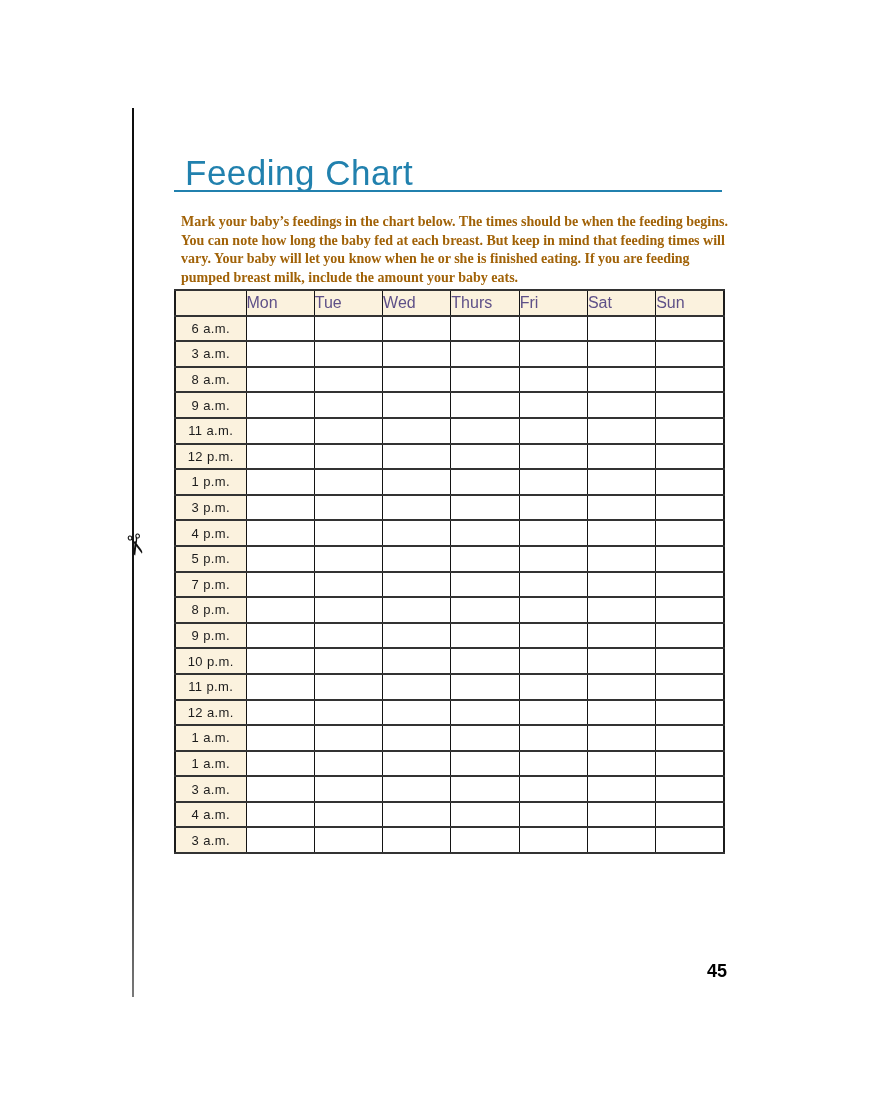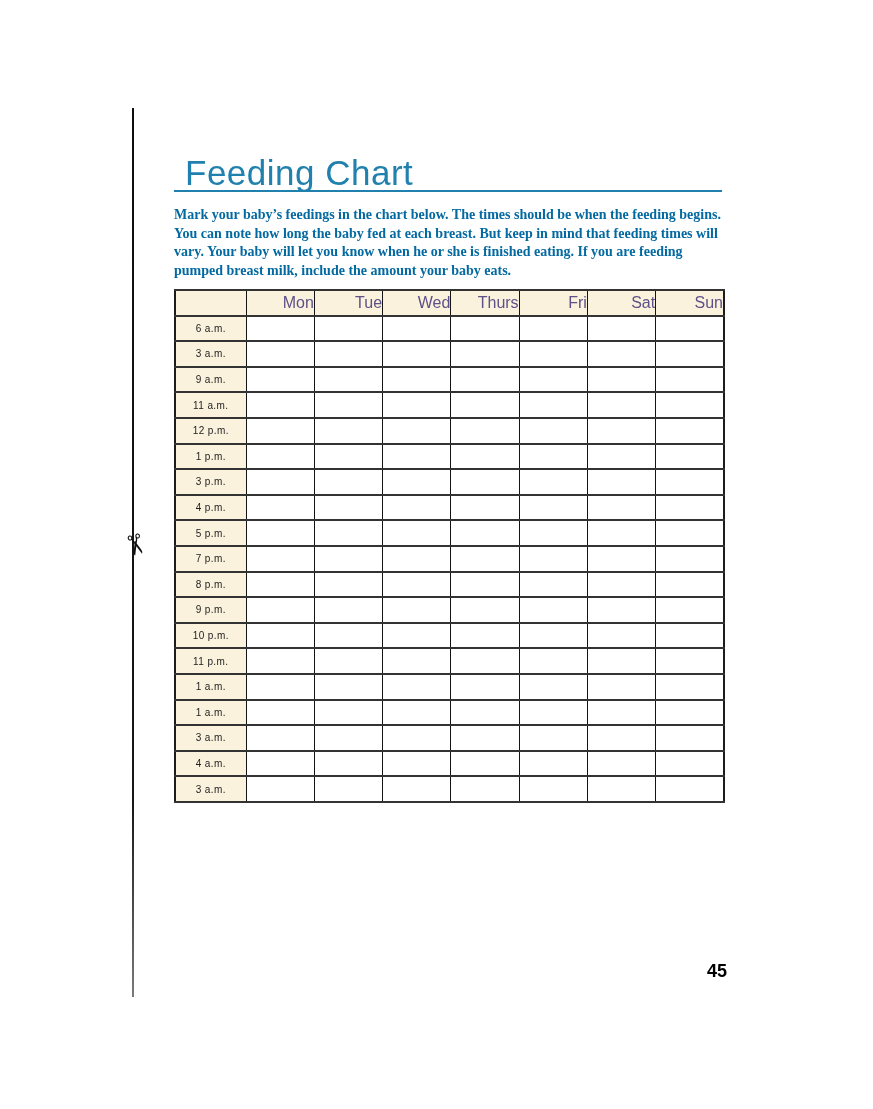--- a/index.html
+++ b/index.html
@@ -41,26 +41,26 @@
     position: absolute;
     left: 174px; top: 190px;
     width: 548px; height: 2px;
     background: var(--accent_teal, #2181AE);
   }
 
   .intro {
     position: absolute;
     left: 174px; top: 206px;
     width: 558px;
-    margin: 0;
+    margin: 7px;
     font-family: "Liberation Serif", serif;
     font-weight: 700;
     font-size: 14px;
     line-height: 18.5px;
-    color: #0369a1;
+    color: #a16207;
   }
 
   table.feeding {
     position: absolute;
     left: 174px; top: 289px;
     width: 551px;
     border-collapse: collapse;
     table-layout: fixed;
     border: 2px solid #1c1c1c;
   }
@@ -74,26 +74,26 @@
     overflow: hidden;
   }
   col.time-col { width: 71px; }
   th.corner, th.time { background: var(--cell_cream, #FBF2DE); }
   th.day {
     background: var(--cell_cream, #FBF2DE);
     color: var(--header_text_purple, #5E5088);
     font-family: "Liberation Sans", sans-serif;
     font-size: 16px;
     font-weight: 400;
-    text-align: right;
+    text-align: left;
     vertical-align: middle;
   }
   th.time {
     font-family: "Liberation Sans", sans-serif;
-    font-size: 10px;
+    font-size: 13px;
     font-weight: 400;
     letter-spacing: 0.4px;
     color: #1d1d1d;
     text-align: center;
     vertical-align: middle;
     margin-left: 36px;
   }
   td.entry { background: #ffffff; }
 
   .page-number {
@@ -159,20 +159,30 @@
           <th class="time">3 a.m.</th>
           <td class="entry"></td>
           <td class="entry"></td>
           <td class="entry"></td>
           <td class="entry"></td>
           <td class="entry"></td>
           <td class="entry"></td>
           <td class="entry"></td>
         </tr>
 
+        <tr>
+          <th class="time">8 a.m.</th>
+          <td class="entry"></td>
+          <td class="entry"></td>
+          <td class="entry"></td>
+          <td class="entry"></td>
+          <td class="entry"></td>
+          <td class="entry"></td>
+          <td class="entry"></td>
+        </tr>
 
         <tr>
           <th class="time">9 a.m.</th>
           <td class="entry"></td>
           <td class="entry"></td>
           <td class="entry"></td>
           <td class="entry"></td>
           <td class="entry"></td>
           <td class="entry"></td>
           <td class="entry"></td>
@@ -295,20 +305,30 @@
           <th class="time">11 p.m.</th>
           <td class="entry"></td>
           <td class="entry"></td>
           <td class="entry"></td>
           <td class="entry"></td>
           <td class="entry"></td>
           <td class="entry"></td>
           <td class="entry"></td>
         </tr>
 
+        <tr>
+          <th class="time">12 a.m.</th>
+          <td class="entry"></td>
+          <td class="entry"></td>
+          <td class="entry"></td>
+          <td class="entry"></td>
+          <td class="entry"></td>
+          <td class="entry"></td>
+          <td class="entry"></td>
+        </tr>
 
         <tr>
           <th class="time">1 a.m.</th>
           <td class="entry"></td>
           <td class="entry"></td>
           <td class="entry"></td>
           <td class="entry"></td>
           <td class="entry"></td>
           <td class="entry"></td>
           <td class="entry"></td>

